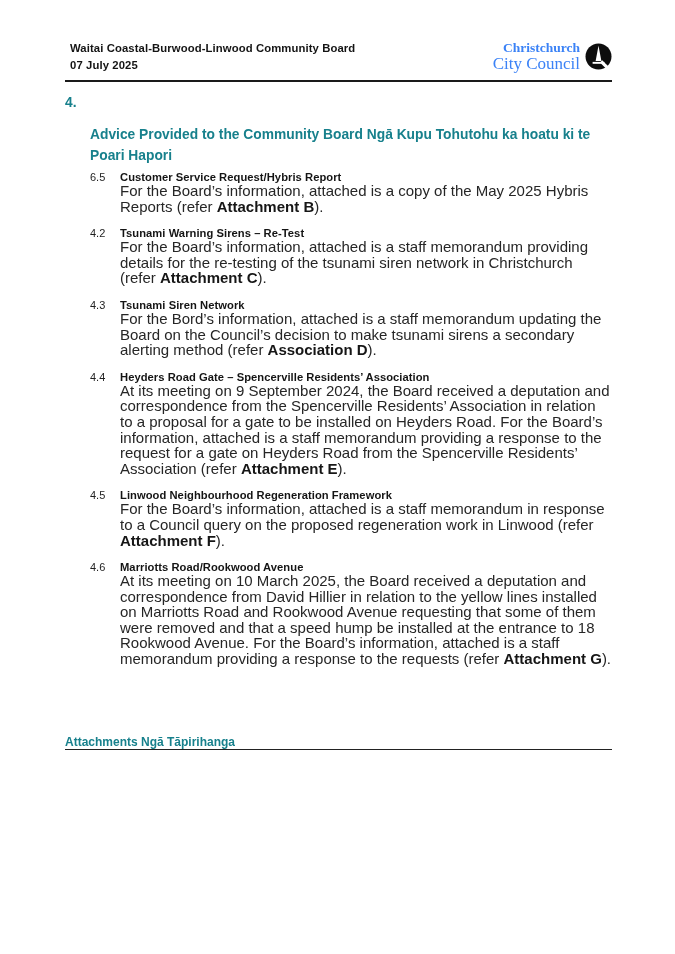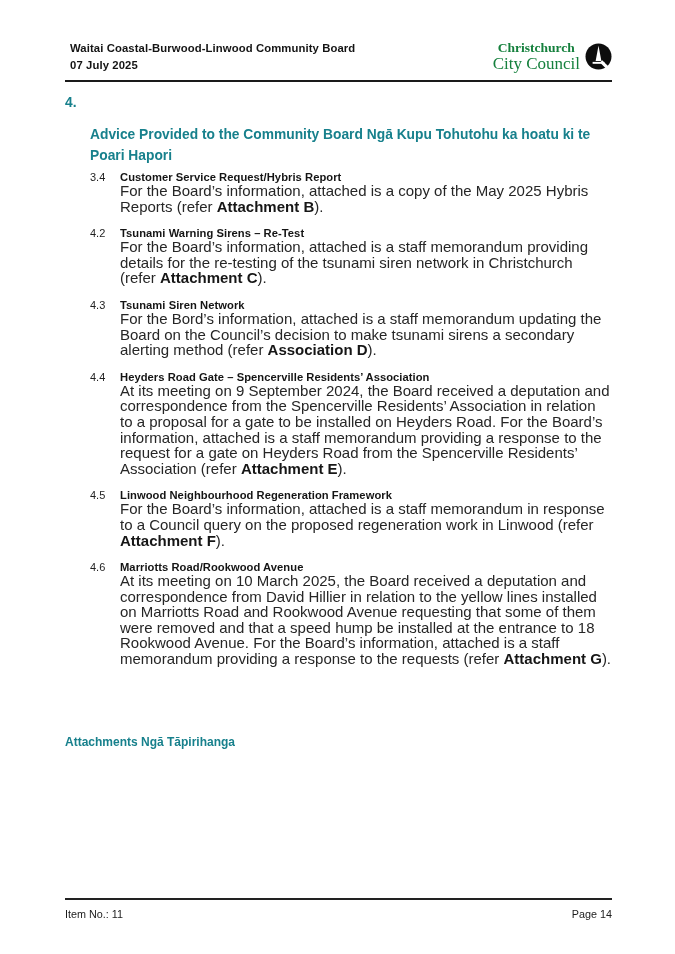--- a/index.html
+++ b/index.html
@@ -1,19 +1,19 @@
 <!DOCTYPE html>
 <html><head>
 <meta charset="utf-8">
 <style>
   html, body { margin: 0; padding: 0; background: #ffffff; }
   .page {
     position: relative;
     width: 675px;
-    height: 954px;
+    height: 750px;
     margin: 0 auto;
     box-sizing: border-box;
     padding: 40px 63px 34px 65px;
     background: #ffffff;
     display: flex;
     flex-direction: column;
     font-family: "Liberation Sans", "DejaVu Sans", sans-serif;
     color: #1f1f1f;
     -webkit-font-smoothing: antialiased;
   }
@@ -27,23 +27,23 @@
   }
   .hdr-left {
     font-weight: 700;
     font-size: 11.3px;
     line-height: 16.5px;
     color: #141414;
     letter-spacing: 0.1px;
   }
   .logo { display: flex; align-items: center; gap: 5px; margin-top: 1px; }
   .logo-text {
-    text-align: center;
+    text-align: right;
     font-family: "Liberation Serif", "DejaVu Serif", serif;
-    color: #15803d;
+    color: #3b82f6;
     line-height: 1.02;
   }
   .logo-text .l1 { font-weight: 700; font-size: 13.5px; }
   .logo-text .l2 { font-weight: 400; font-size: 17px; }
   .logo-icon svg { display: block; }
 
   .hdr-rule {
     border: none;
     border-top: 2px solid #1a1a1a;
     margin: 7px 0 0 0;
@@ -133,21 +133,21 @@
   <hr class="hdr-rule">
 
   <div class="main-heading" style="color: rgb(23, 128, 140);">
     <span class="mh-num">4.</span>
     <span class="mh-text">Advice Provided to the Community Board Ngā Kupu Tohutohu ka hoatu ki te Poari Hapori</span>
   </div>
 
   <div class="sections">
       <div class="section">
         <div class="sec-head">
-          <span class="sec-num">3.4</span>
+          <span class="sec-num">6.5</span>
           <span class="sec-title">Customer Service Request/Hybris Report</span>
         </div>
         <p class="sec-body"><span>For the Board’s information, attached is a copy of the May 2025 Hybris Reports (refer </span><strong>Attachment B</strong><span>).</span></p>
       </div>
       <div class="section">
         <div class="sec-head">
           <span class="sec-num">4.2</span>
           <span class="sec-title">Tsunami Warning Sirens – Re-Test</span>
         </div>
         <p class="sec-body"><span>For the Board’s information, attached is a staff memorandum providing details for the re-testing of the tsunami siren network in Christchurch (refer </span><strong>Attachment C</strong><span>).</span></p>

